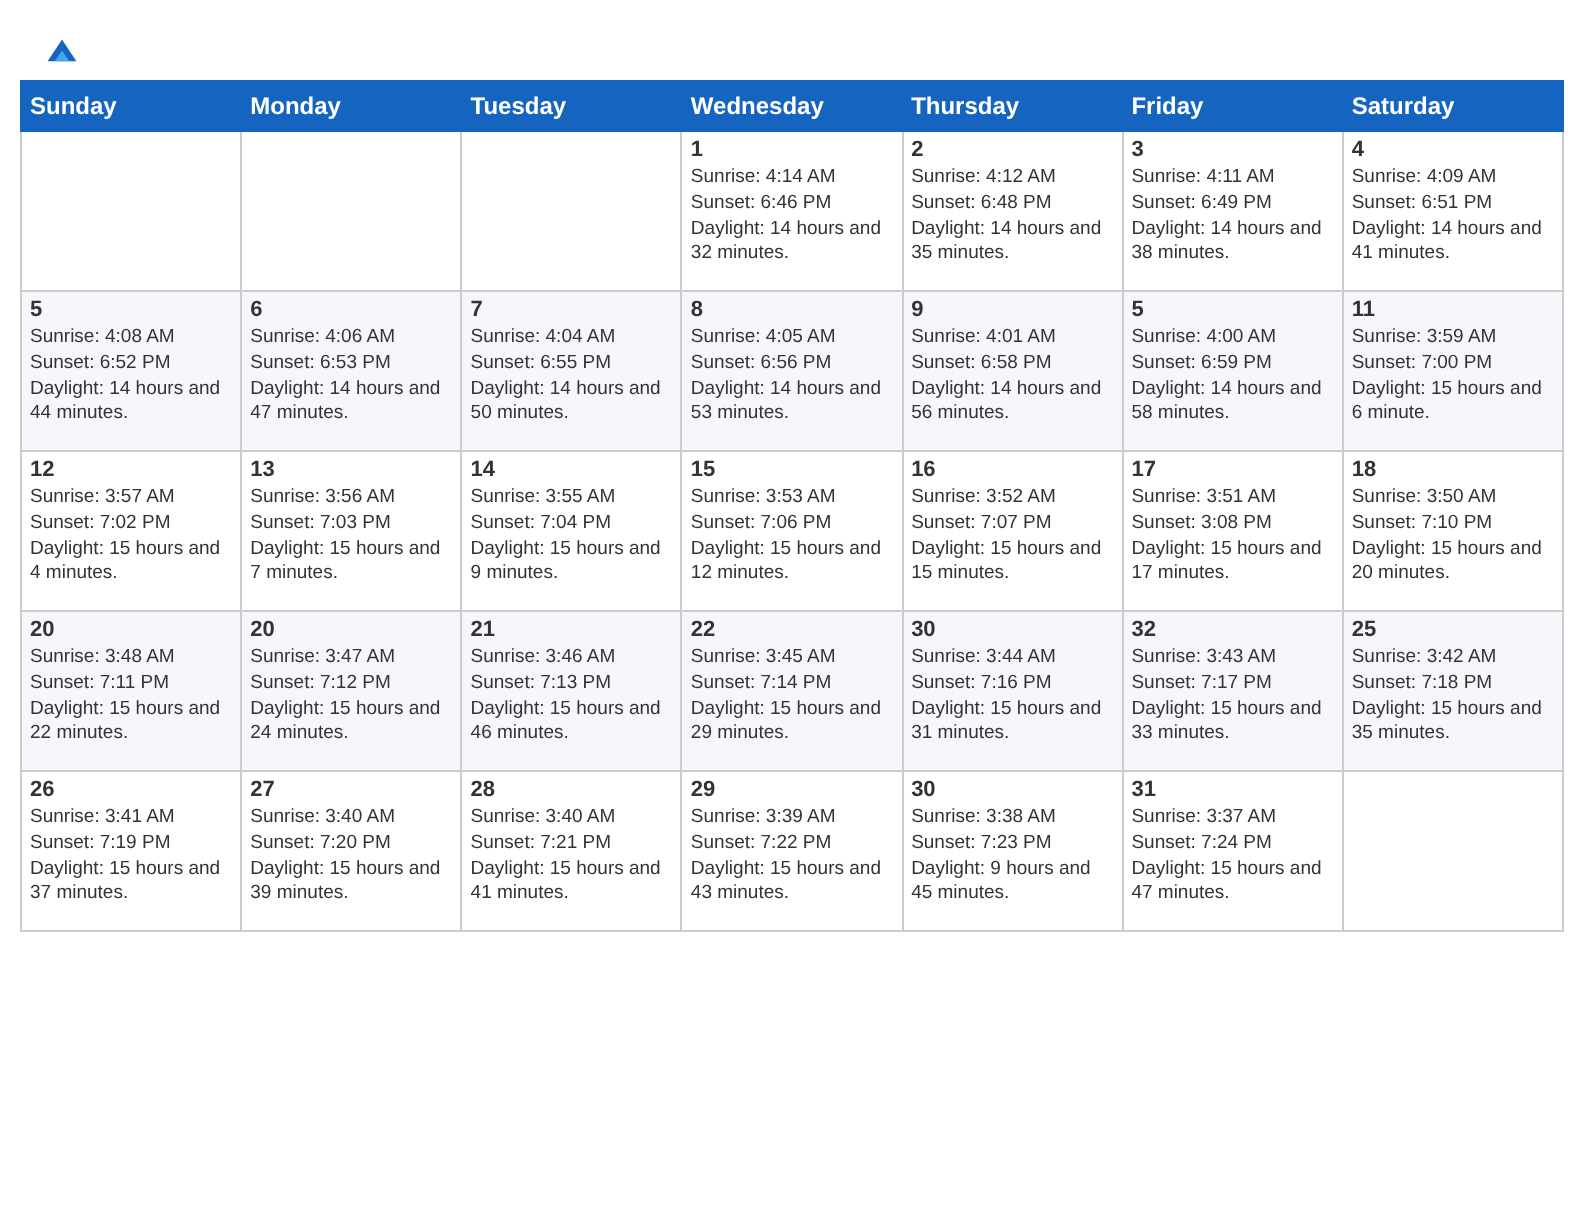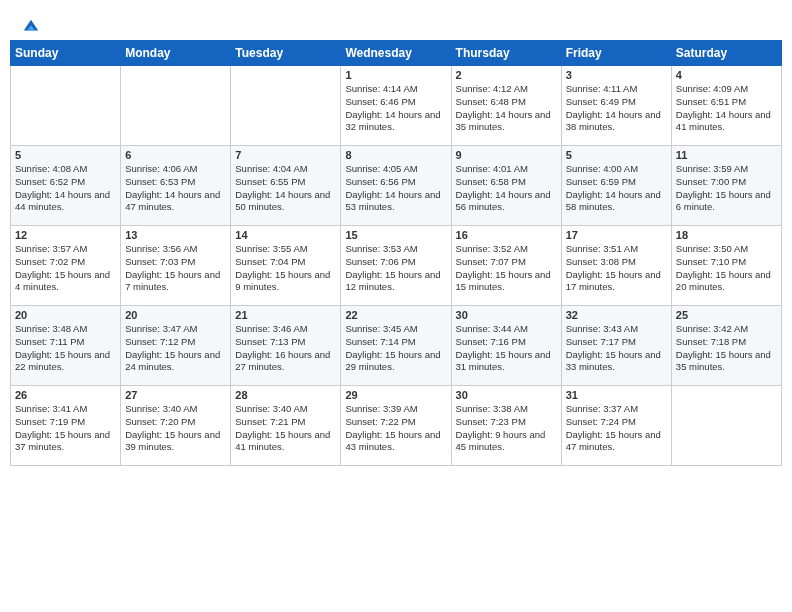--- a/index.html
+++ b/index.html
@@ -291,21 +291,21 @@
           <span>Sunrise: 3:47 AM</span><br>
           <span>Sunset: 7:12 PM</span><br>
           <span>Daylight: 15 hours and 24 minutes.</span>
         </div>
         </td>
         <td>
           <span class="day-number">21</span>
         <div class="day-info">
           <span>Sunrise: 3:46 AM</span><br>
           <span>Sunset: 7:13 PM</span><br>
-          <span>Daylight: 16 hours and 27 minutes.</span>
+          <span>Daylight: 15 hours and 46 minutes.</span>
         </div>
         </td>
         <td>
           <span class="day-number">22</span>
         <div class="day-info">
           <span>Sunrise: 3:45 AM</span><br>
           <span>Sunset: 7:14 PM</span><br>
           <span>Daylight: 15 hours and 29 minutes.</span>
         </div>
         </td>

